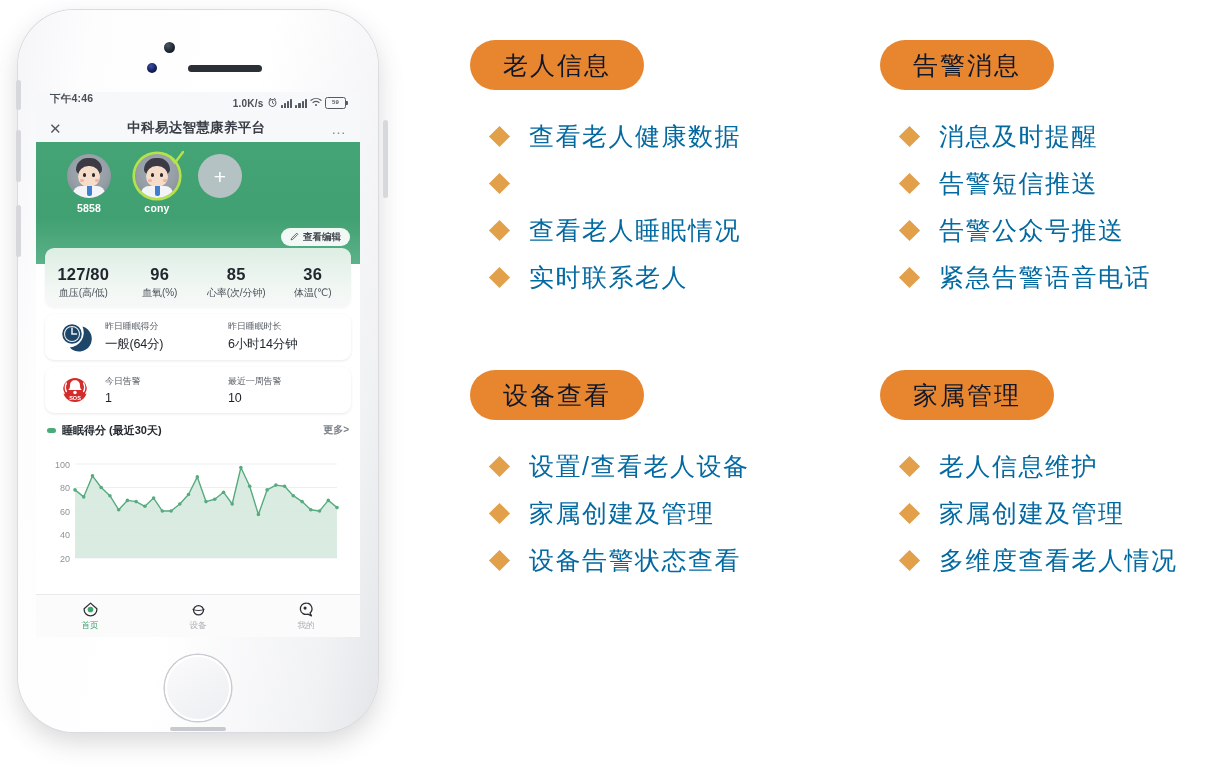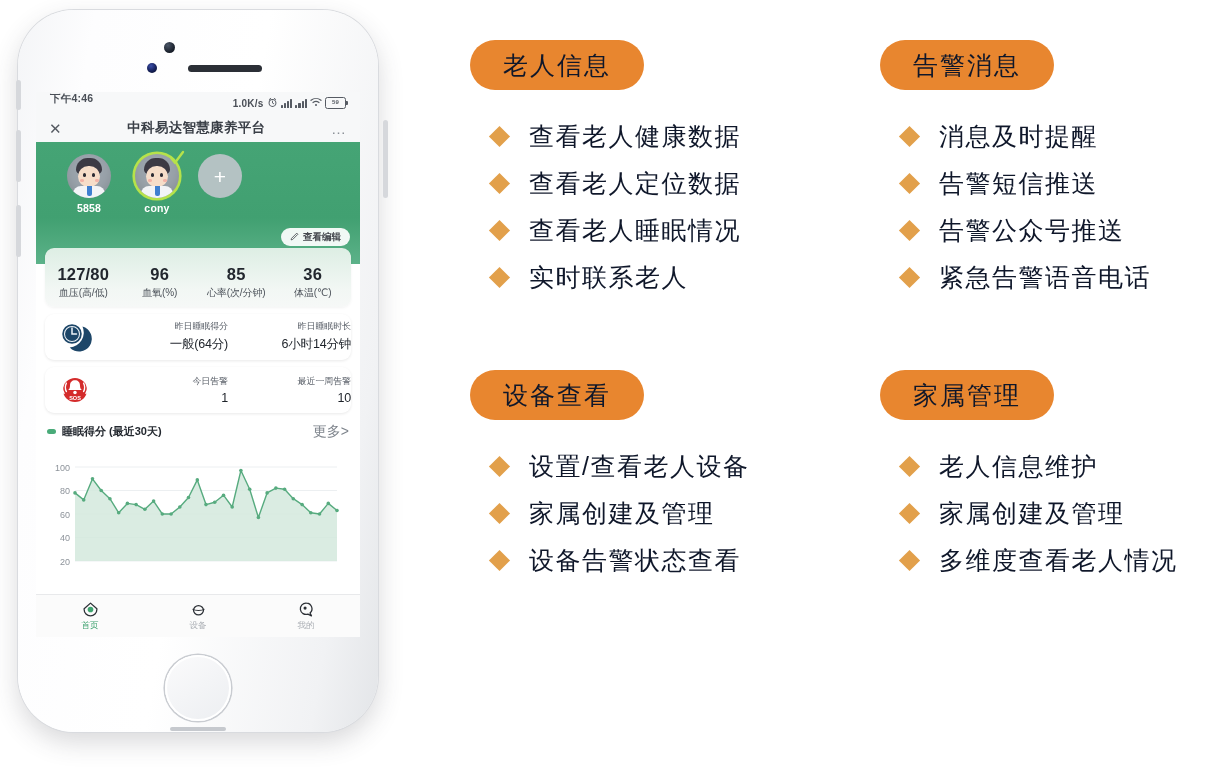--- a/index.html
+++ b/index.html
@@ -88,30 +88,30 @@
     border-radius:9px;display:flex;padding:16px 0 7px 0;box-shadow:0 1px 3px rgba(0,0,0,.05);}
   .vit{flex:1;text-align:center;}
   .vit-v{font-size:16.5px;font-weight:bold;color:#22272e;letter-spacing:.2px;line-height:1.25;}
   .vit-l{font-size:10px;color:#4b5159;margin-top:1px;letter-spacing:-.1px;}
 
   
   .card{margin:7px 9px 0 9px;background:#ffffff;border-radius:9px;height:46px;
     display:flex;align-items:center;box-shadow:0 1px 3px rgba(0,0,0,.09);}
   .card-ico{width:60px;display:flex;align-items:center;justify-content:center;}
   .card-cols{flex:1;display:flex;}
-  .ccol{flex:1;text-align:right;}
+  .ccol{flex:1;text-align:left;}
   .ccol-l{font-size:9px;color:#5a6069;letter-spacing:-.1px;}
   .ccol-v{font-size:12.5px;color:#1d2229;margin-top:3px;letter-spacing:-.2px;}
 
   
   .chart-head{margin:10px 11px 16px 11px;display:flex;align-items:center;justify-content:space-between;}
   .ch-left{display:flex;align-items:center;gap:6px;}
   .ch-dot{width:9px;height:5px;border-radius:3px;background:#49ab79;display:inline-block;}
   .ch-title{font-size:11px;font-weight:bold;color:#23282f;}
-  .ch-more{font-size:14px;color:#7d838b;}
+  .ch-more{font-size:10px;color:#7d838b;font-weight:bold;}
   .chart-box{margin:5px 9px 0 9px;background:#fff;border-radius:8px;height:110px;position:relative;overflow:hidden;}
   .chart-svg{display:block;}
 
   
   .tabbar{position:absolute;left:0;bottom:0;width:100%;height:42px;background:#fbfbfb;
     border-top:1px solid #e8e9eb;display:flex;align-items:center;}
   .tab{flex:1;text-align:center;}
   .tab-ico{height:19px;display:flex;align-items:center;justify-content:center;}
   .tab-lbl{font-size:8.5px;margin-top:1px;color:#a9adb3;}
   .tab.active .tab-lbl{color:#3fa370;}
@@ -121,21 +121,21 @@
   .sec{position:absolute;}
   .sec-a{left:30px;top:40px;}
   .sec-b{left:440px;top:40px;}
   .sec-c{left:30px;top:370px;}
   .sec-d{left:440px;top:370px;}
   .badge{display:inline-block;background:#e8862f;color:#0f172a;border-radius:30px;
     padding:11px 33px;font-size:25px;font-weight:normal;letter-spacing:2px;line-height:1.12;}
   .bullets{margin-top:23px;}
   .bline{display:flex;align-items:center;height:47px;}
   .dia{width:15px;height:15px;background:#e2a04b;transform:rotate(45deg);margin-left:22px;margin-right:22px;flex:none;}
-  .btxt{font-size:25px;color:#0f172a;letter-spacing:1.5px;white-space:nowrap;}
+  .btxt{font-size:25px;color:#0369a1;letter-spacing:1.5px;white-space:nowrap;}
 </style>
 </head>
 <body>
 
 <div class="phone-wrap">
   <div class="phone-body"></div>
   <div class="phone-edge-l3"></div>
   <div class="phone-edge-l"></div>
   <div class="phone-edge-l2"></div>
   <div class="phone-edge-r"></div>
@@ -394,21 +394,20 @@
 
   <div class="sec sec-a">
     <div class="badge">老人信息</div>
     <div class="bullets">
       <div class="bline">
           <span class="dia"></span>
           <span class="btxt">查看老人健康数据</span>
         </div>
       <div class="bline">
           <span class="dia"></span>
-          <span class="btxt">查看老人定位数据</span>
         </div>
       <div class="bline">
           <span class="dia"></span>
           <span class="btxt">查看老人睡眠情况</span>
         </div>
       <div class="bline">
           <span class="dia"></span>
           <span class="btxt">实时联系老人</span>
         </div>
     </div>

